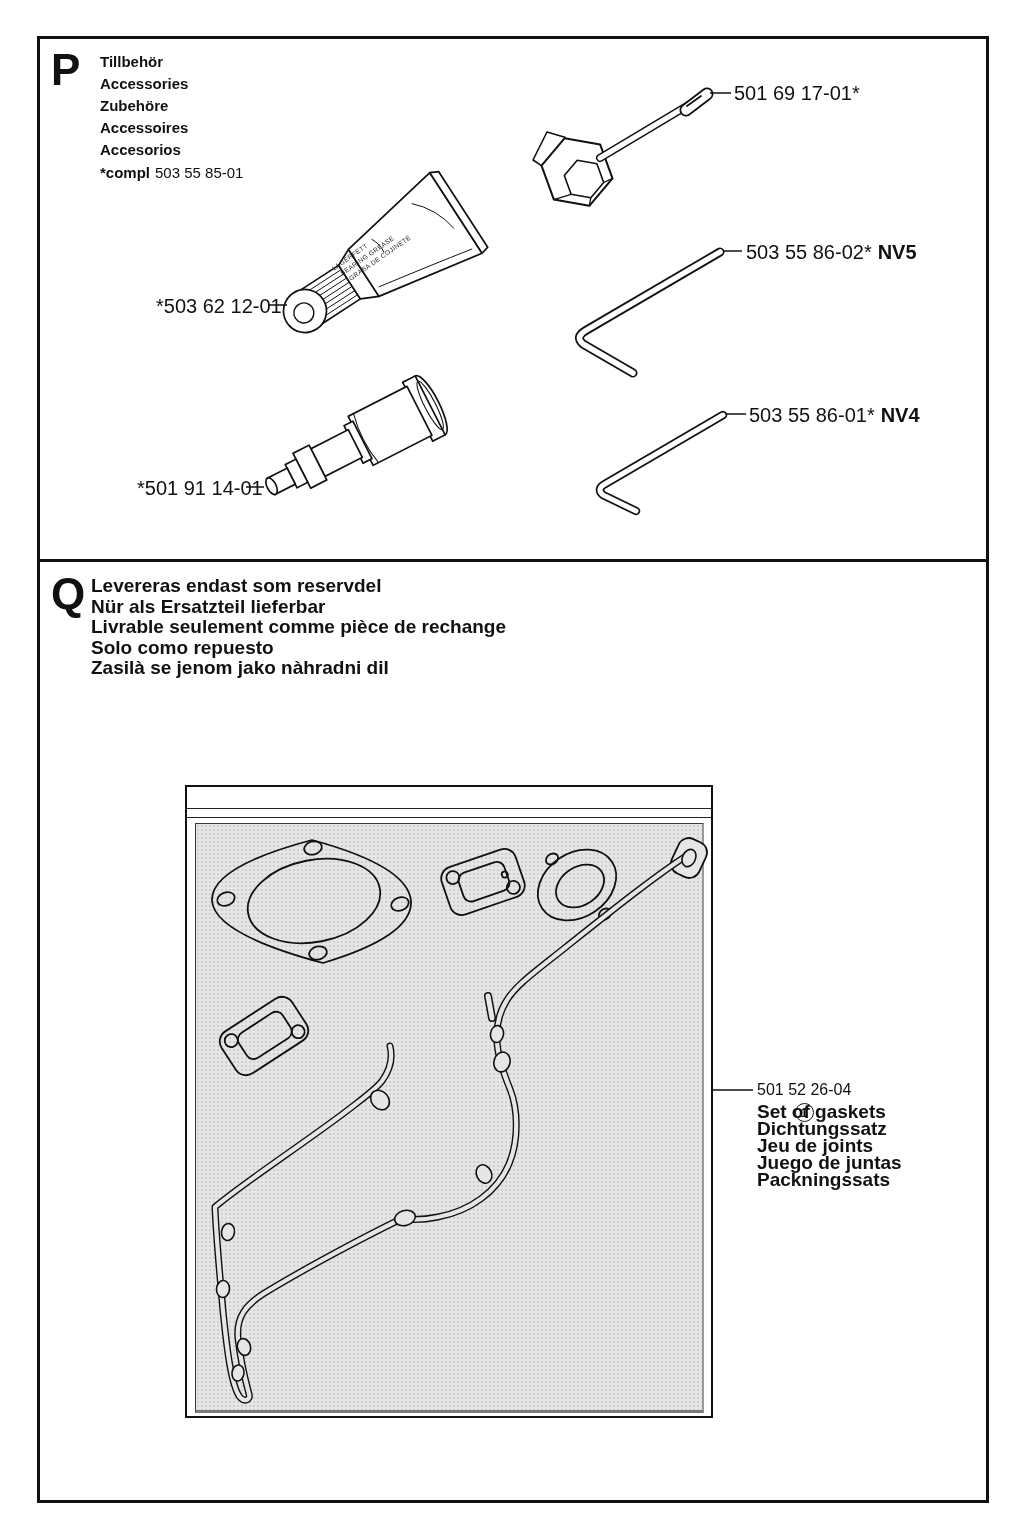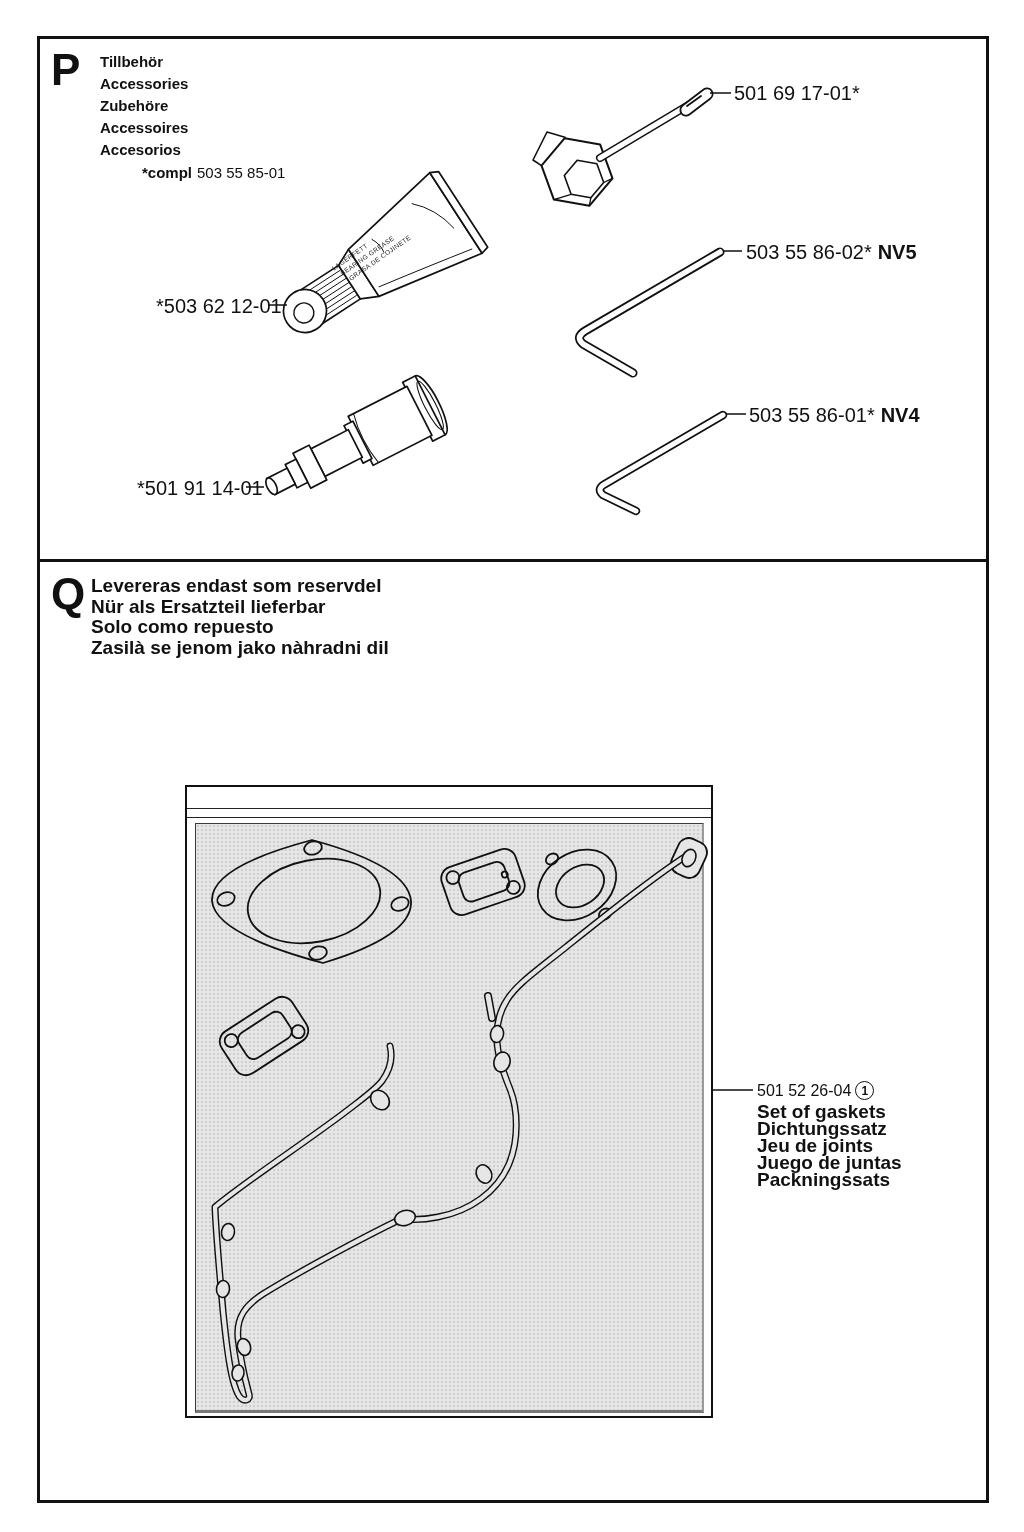--- a/index.html
+++ b/index.html
@@ -4,21 +4,21 @@
 <style>
   html,body{margin:0;padding:0;background:#fff;}
   #page{position:relative;width:1024px;height:1532px;background:#ffffff;
         font-family:"Liberation Sans", sans-serif;color:#111;overflow:hidden;}
   .abs{position:absolute;}
   .frame{border:3px solid #111;background:#fff;}
   .big-letter{font-size:44px;font-weight:bold;line-height:1;}
   .title-line{font-size:15px;font-weight:bold;line-height:22px;white-space:nowrap;}
   .qtitle-line{font-size:19px;font-weight:bold;line-height:20.5px;white-space:nowrap;}
   .compl{font-size:15px;line-height:18px;white-space:nowrap;}
-  .compl b{margin-right:5px;margin-left:42px;}
+  .compl b{margin-right:5px;}
   .part-label{font-size:20px;line-height:18px;white-space:nowrap;}
   .part-label .nvsize{font-weight:bold;margin-left:6px;}
   .tube-text{font-size:6.5px;line-height:9px;letter-spacing:0.4px;color:#222;
              transform:rotate(-35deg);transform-origin:0 0;white-space:nowrap;}
   .bag-outer{border:2px solid #111;background:#fff;}
   .bag-line{height:0;border-top:1.5px solid #222;width:100%;}
   .bag-panel{background-color:#e6e6e6;
              background-image:radial-gradient(#cfcfcf 0.8px, transparent 0.9px);
              background-size:4px 4px;
              border:1px solid #3a3a3a;border-bottom:3px solid #7a7a7a;border-right:2px solid #9a9a9a;}
@@ -47,20 +47,21 @@
     <div class="title-line">Accesorios</div>
   </div>
   <div class="abs compl" style="left:100px;top:164px;">
     <b>*compl</b><span>503 55 85-01</span>
   </div>
 
   <div class="abs big-letter" style="left:51px;top:572px;">Q</div>
   <div class="abs" style="left:91px;top:576px;">
     <div class="qtitle-line">Levereras endast som reservdel</div>
     <div class="qtitle-line">Nür als Ersatzteil lieferbar</div>
+    <div class="qtitle-line">Livrable seulement comme pièce de rechange</div>
     <div class="qtitle-line">Solo como repuesto</div>
     <div class="qtitle-line">Zasilà se jenom jako nàhradni dil</div>
   </div>
 
   <div class="abs bag-outer" style="left:185px;top:785px;width:524px;height:629px;">
     <div class="abs bag-line" style="left:0;top:21px;"></div>
     <div class="abs bag-line" style="left:0;top:30px;"></div>
     <div class="abs bag-panel" style="left:8px;top:36px;width:506px;height:586px;"></div>
   </div>
 
@@ -225,21 +226,21 @@
   <div class="abs part-label" style="left:746px;top:243px;">
     <span>503 55 86-02*</span><span class="nvsize">NV5</span>
   </div>
 
   <div class="abs part-label" style="left:749px;top:406px;">
     <span>503 55 86-01*</span><span class="nvsize">NV4</span>
   </div>
 
   <div class="abs part-label" style="left:137px;top:479px;text-align:right;">*501 91 14-01</div>
 
-  <div class="abs gasket-num" style="left:757px;top:1081px;">
+  <div class="abs gasket-num" style="left:757px;top:1081px;flex-direction:column;">
     <span>501 52 26-04</span>
     <span class="circle-ref">1</span>
   </div>
   <div class="abs" style="left:757px;top:1103px;">
     <div class="gasket-name">Set of gaskets</div>
     <div class="gasket-name">Dichtungssatz</div>
     <div class="gasket-name">Jeu de joints</div>
     <div class="gasket-name">Juego de juntas</div>
     <div class="gasket-name">Packningssats</div>
   </div>

